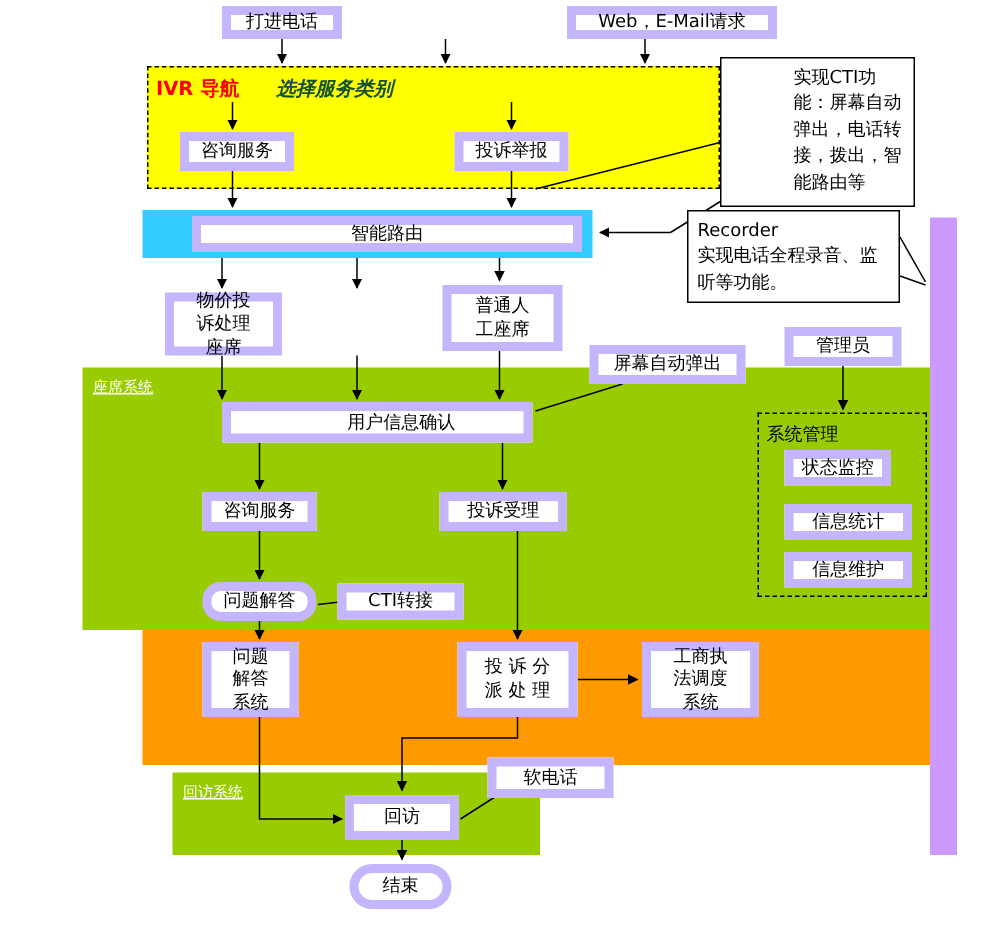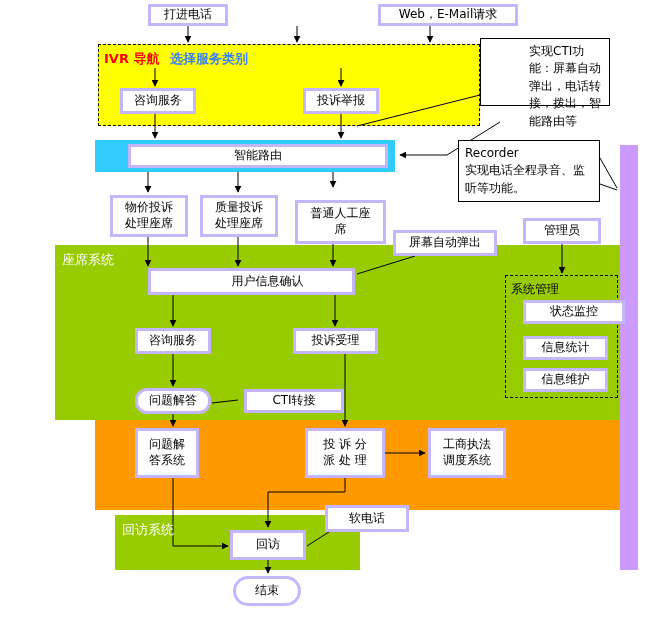--- a/index.html
+++ b/index.html
@@ -1,44 +1,44 @@
 <!DOCTYPE html>
 <html><head>
 <meta charset="utf-8">
 <style>
   html,body{margin:0;padding:0;background:#fff;}
   .canvas{
     position:relative;width:655px;height:624px;background:#ffffff;overflow:hidden;
     font-family:"DejaVu Sans",sans-serif;color:#000;
   }
   .region{position:absolute;z-index:1;}
-  .region-label{position:absolute;z-index:12;color:#ffffff;font-size:13px;}
+  .region-label{position:absolute;z-index:12;color:#ffffff;font-size:10px;text-decoration:underline;}
   .node{
-    position:absolute;z-index:10;background:#ffffff;border:3px solid #c4b5fd;
+    position:absolute;z-index:10;background:#ffffff;border:6px solid #c4b5fd;
     display:flex;align-items:center;justify-content:center;text-align:center;
     font-size:12px;line-height:1.3;box-sizing:border-box;
   }
   .node.pad{padding:0 11px;}
   .note{
     position:absolute;z-index:10;background:#ffffff;border:1px solid #000;
     font-size:12px;line-height:1.45;box-sizing:border-box;padding:4px 6px;text-align:left;
   }
   .rounded{border-radius:15px;}
   .dashed{
     position:absolute;z-index:6;border:1px dashed #000;box-sizing:border-box;background:transparent;
   }
   .ivr-region{background:#ffff00;border:1px dashed #000;box-sizing:border-box;}
   .route-bar{background:#33ccff;}
   .seat-region{background:#99cc00;}
   .dispatch-region{background:#ff9900;}
   .callback-region{background:#99cc00;}
   .recorder-bar{background:#cc99ff;}
   .ivr-title{position:absolute;z-index:8;font-size:13px;font-weight:bold;white-space:nowrap;}
   .ivr-title .p1{color:#ff0000;}
-  .ivr-title .p2{color:#3b82f6;margin-left:6px;}
+  .ivr-title .p2{color:#14532d;margin-left:20px;font-style:italic;}
   .syslabel{position:absolute;z-index:12;font-size:12px;color:#000;}
   svg.wires{position:absolute;left:0;top:0;z-index:5;pointer-events:none;}
 </style>
 </head>
 <body>
 
 <div class="canvas">
 
   <div class="region ivr-region" style="left:98px;top:44px;width:382px;height:82px;"></div>
 
@@ -122,40 +122,37 @@
     <span class="p1">IVR 导航</span>
     <span class="p2">选择服务类别</span>
   </div>
   <div class="node" style="left:120px;top:88px;width:76px;height:26px;">
     <span>咨询服务</span>
   </div>
   <div class="node" style="left:303px;top:88px;width:76px;height:26px;">
     <span>投诉举报</span>
   </div>
 
-  <div class="note" style="left:480px;top:38px;width:130px;height:68px;padding-left:48px;">
+  <div class="note" style="left:480px;top:38px;width:130px;height:100px;padding-left:48px;">
     <span>实现CTI功能：屏幕自动弹出，电话转接，拨出，智能路由等</span>
   </div>
 
   <div class="node" style="left:128px;top:144px;width:260px;height:24px;">
     <span>智能路由</span>
   </div>
 
   <div class="note" style="left:458px;top:140px;width:142px;height:62px;">
     <div>Recorder</div>
     <div>实现电话全程录音、监听等功能。</div>
   </div>
 
   <div class="node pad" style="left:110px;top:195px;width:78px;height:42px;">
     <span>物价投诉处理座席</span>
   </div>
-  <div class="node pad" style="left:200px;top:195px;width:78px;height:42px;">
-    <span>质量投诉处理座席</span>
-  </div>
-  <div class="node pad" style="left:295px;top:200px;width:91px;height:44px;">
+  <div class="node pad" style="left:295px;top:190px;width:80px;height:44px;">
     <span>普通人工座席</span>
   </div>
 
   <div class="node" style="left:393px;top:230px;width:104px;height:26px;">
     <span>屏幕自动弹出</span>
   </div>
   <div class="node" style="left:523px;top:218px;width:78px;height:26px;">
     <span>管理员</span>
   </div>
 
@@ -164,40 +161,40 @@
   </div>
 
   <div class="node" style="left:148px;top:268px;width:207px;height:27px;padding-left:32px;">
     <span>用户信息确认</span>
   </div>
 
   <div class="dashed" style="left:505px;top:275px;width:113px;height:123px;"></div>
   <div class="syslabel" style="left:511px;top:281px;">
     <span>系统管理</span>
   </div>
-  <div class="node" style="left:523px;top:300px;width:102px;height:24px;justify-content:center;">
+  <div class="node" style="left:523px;top:300px;width:71px;height:24px;justify-content:center;">
     <span>状态监控</span>
   </div>
   <div class="node" style="left:523px;top:336px;width:85px;height:24px;">
     <span>信息统计</span>
   </div>
   <div class="node" style="left:523px;top:368px;width:85px;height:24px;">
     <span>信息维护</span>
   </div>
 
   <div class="node" style="left:135px;top:328px;width:76px;height:26px;">
     <span>咨询服务</span>
   </div>
   <div class="node" style="left:293px;top:328px;width:85px;height:26px;">
     <span>投诉受理</span>
   </div>
   <div class="node" style="left:135px;top:388px;width:76px;height:26px;border-radius:12px;">
     <span>问题解答</span>
   </div>
-  <div class="node" style="left:244px;top:389px;width:100px;height:24px;">
+  <div class="node" style="left:225px;top:389px;width:84px;height:24px;">
     <span>CTI转接</span>
   </div>
 
   <div class="node pad" style="left:135px;top:428px;width:64px;height:50px;">
     <span>问题解答系统</span>
   </div>
   <div class="node pad" style="left:305px;top:428px;width:80px;height:50px;text-align:center;">
     <span>投 诉 分 派 处 理</span>
   </div>
   <div class="node pad" style="left:428px;top:428px;width:78px;height:50px;">

